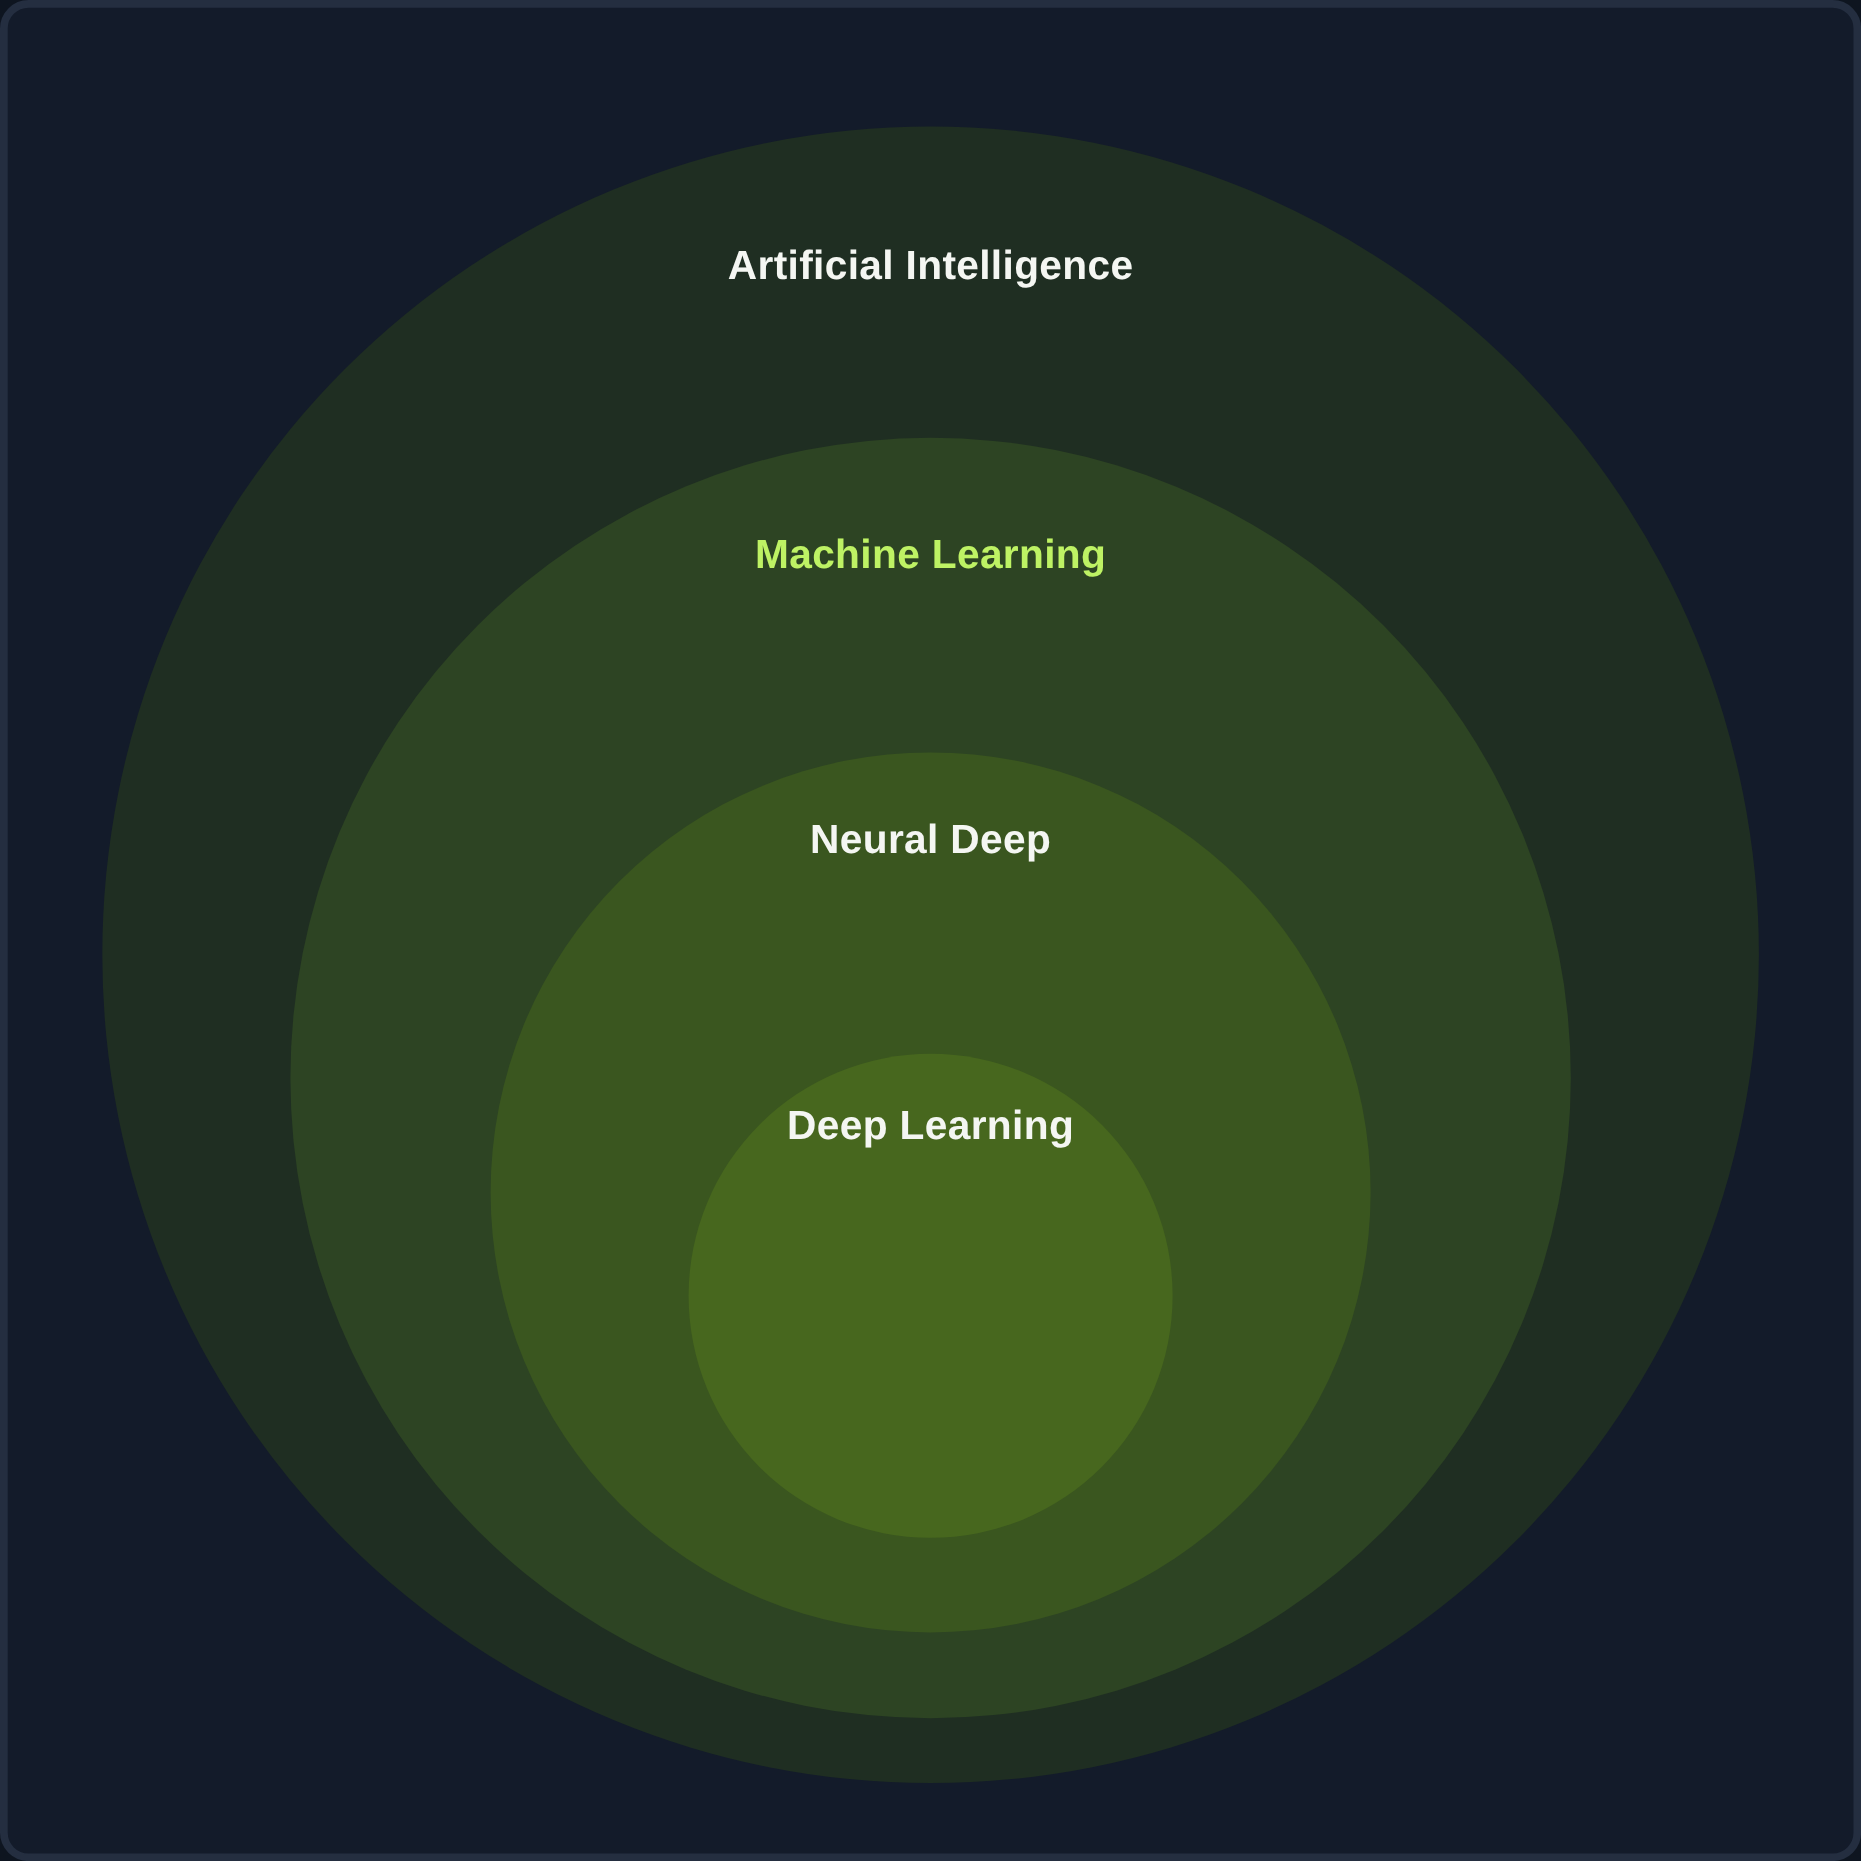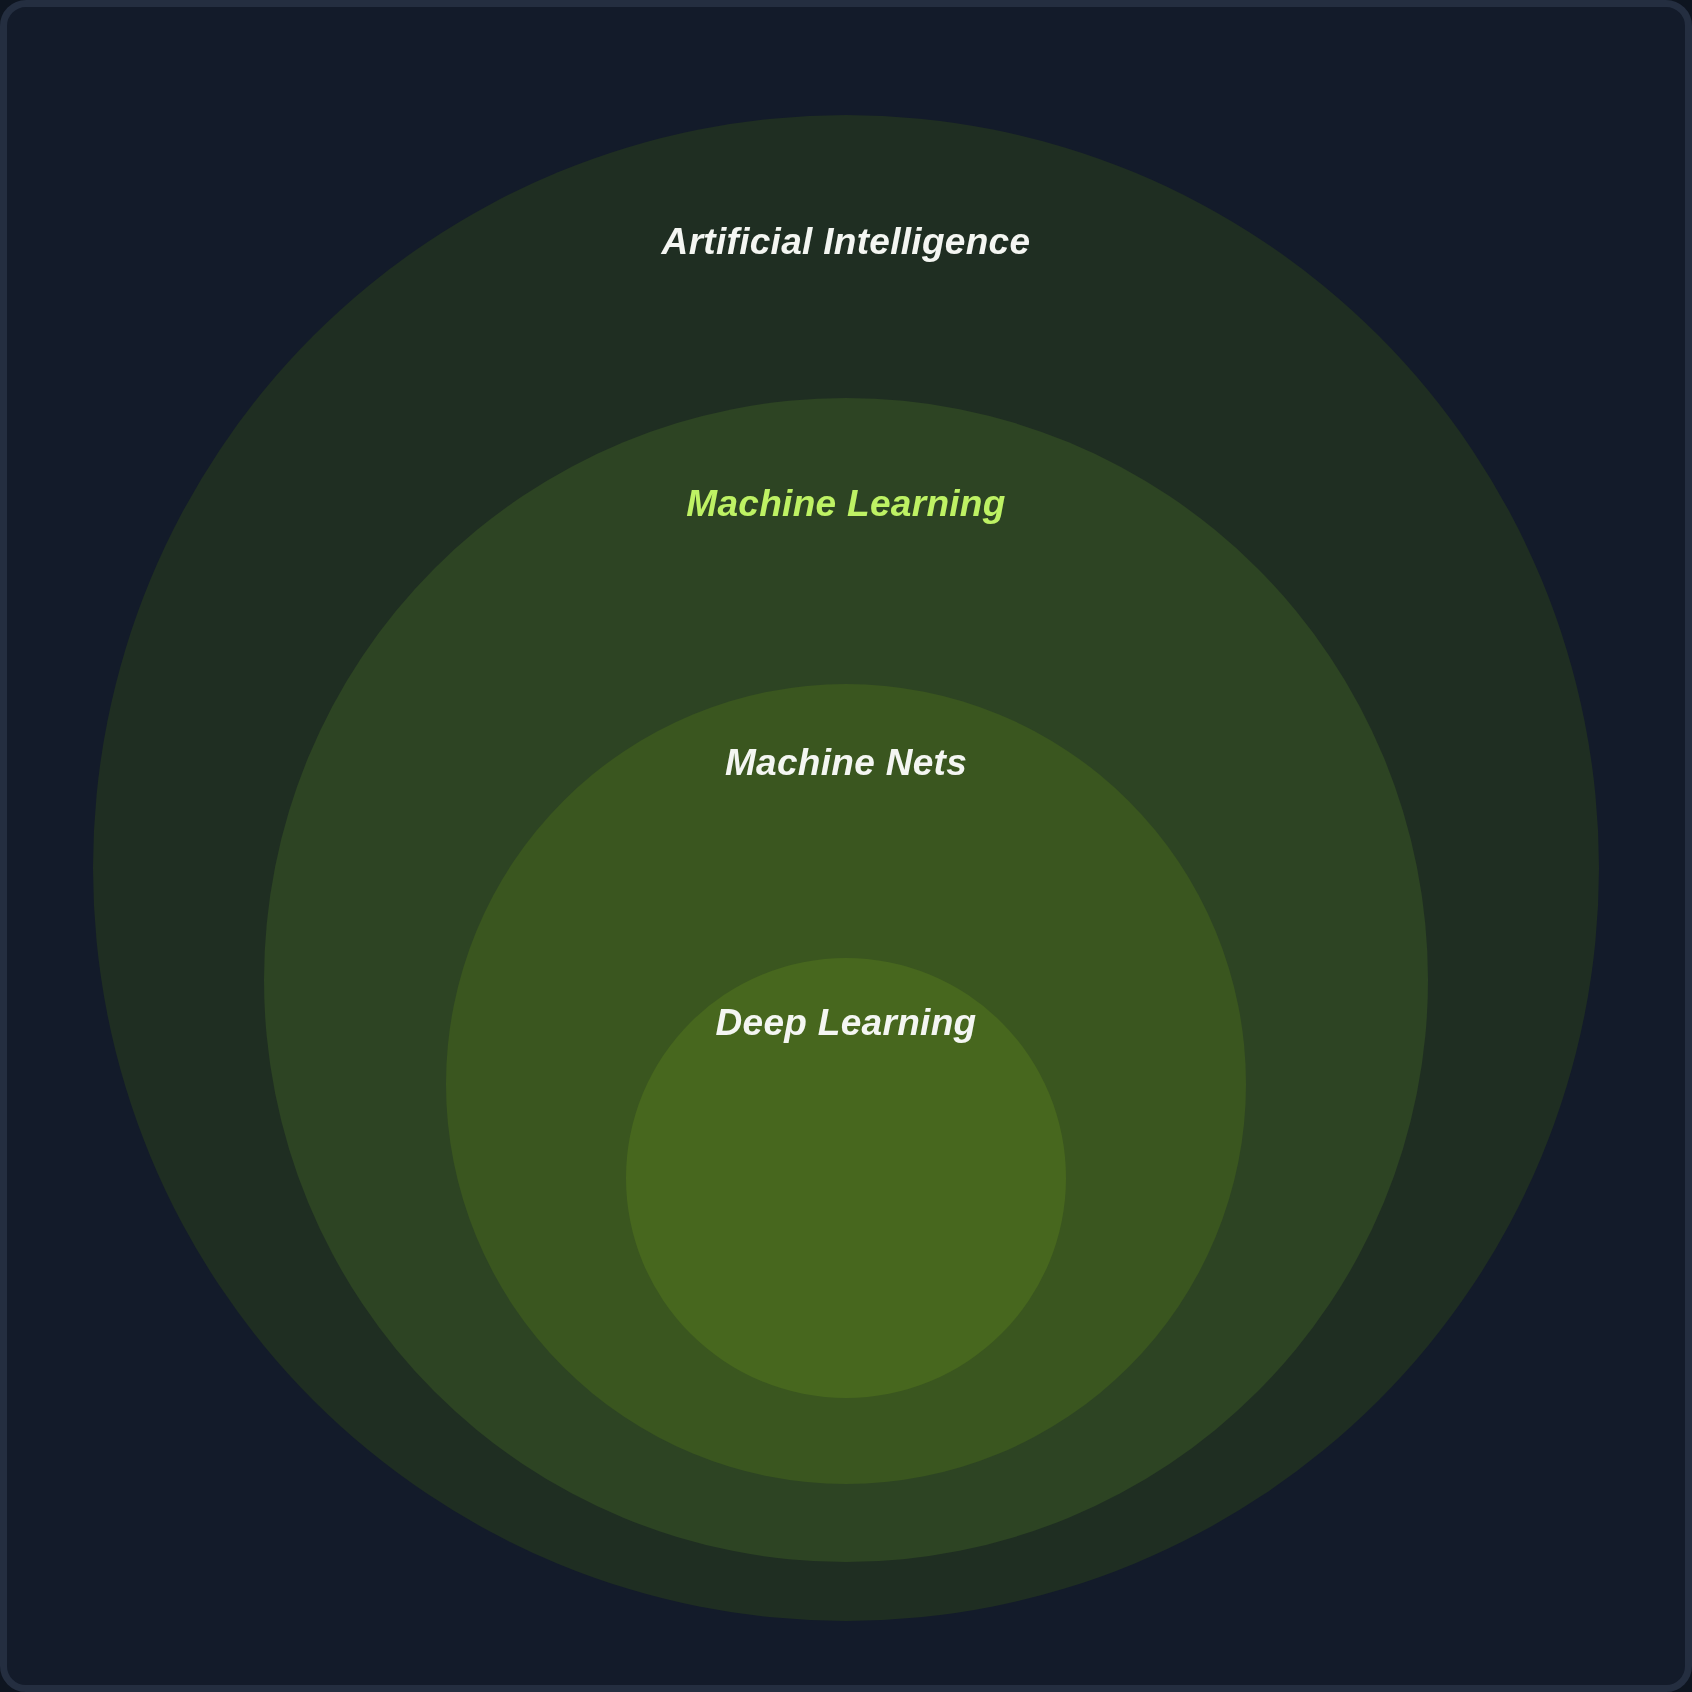--- a/index.html
+++ b/index.html
@@ -52,41 +52,40 @@
   }
   .ring-label {
     position: absolute;
     left: 50%;
     transform: translate(-50%, -50%);
     white-space: nowrap;
     font-size: 37px;
     font-weight: 700;
     letter-spacing: 0.3px;
     color: #f4f6f2;
-    font-style: italic;
   }
   .circle-ai > .ring-label { top: 127px; }
   .circle-ml > .ring-label { top: 106px; }
   .circle-nn > .ring-label { top: 79px; }
   .circle-dl > .ring-label { top: 65px; }
 </style>
 </head>
 <body>
 
 <div class="frame" style="background-color: rgb(19, 27, 42);">
 
   <div class="circle circle-ai" style="background-color: rgb(31, 46, 34);">
     <span class="ring-label" style="color: rgb(244, 246, 242);">Artificial Intelligence</span>
   </div>
 
   <div class="circle circle-ml" style="background-color: rgb(45, 68, 35);">
     <span class="ring-label" style="color: #bef264;">Machine Learning</span>
   </div>
 
   <div class="circle circle-nn" style="background-color: rgb(58, 86, 31);">
-    <span class="ring-label" style="color: rgb(244, 246, 242);">Machine Nets</span>
+    <span class="ring-label" style="color: rgb(244, 246, 242);">Neural Deep</span>
   </div>
 
   <div class="circle circle-dl" style="background-color: rgb(71, 103, 30);">
     <span class="ring-label" style="color: rgb(244, 246, 242);">Deep Learning</span>
   </div>
 
 </div>
 
 </body></html>

